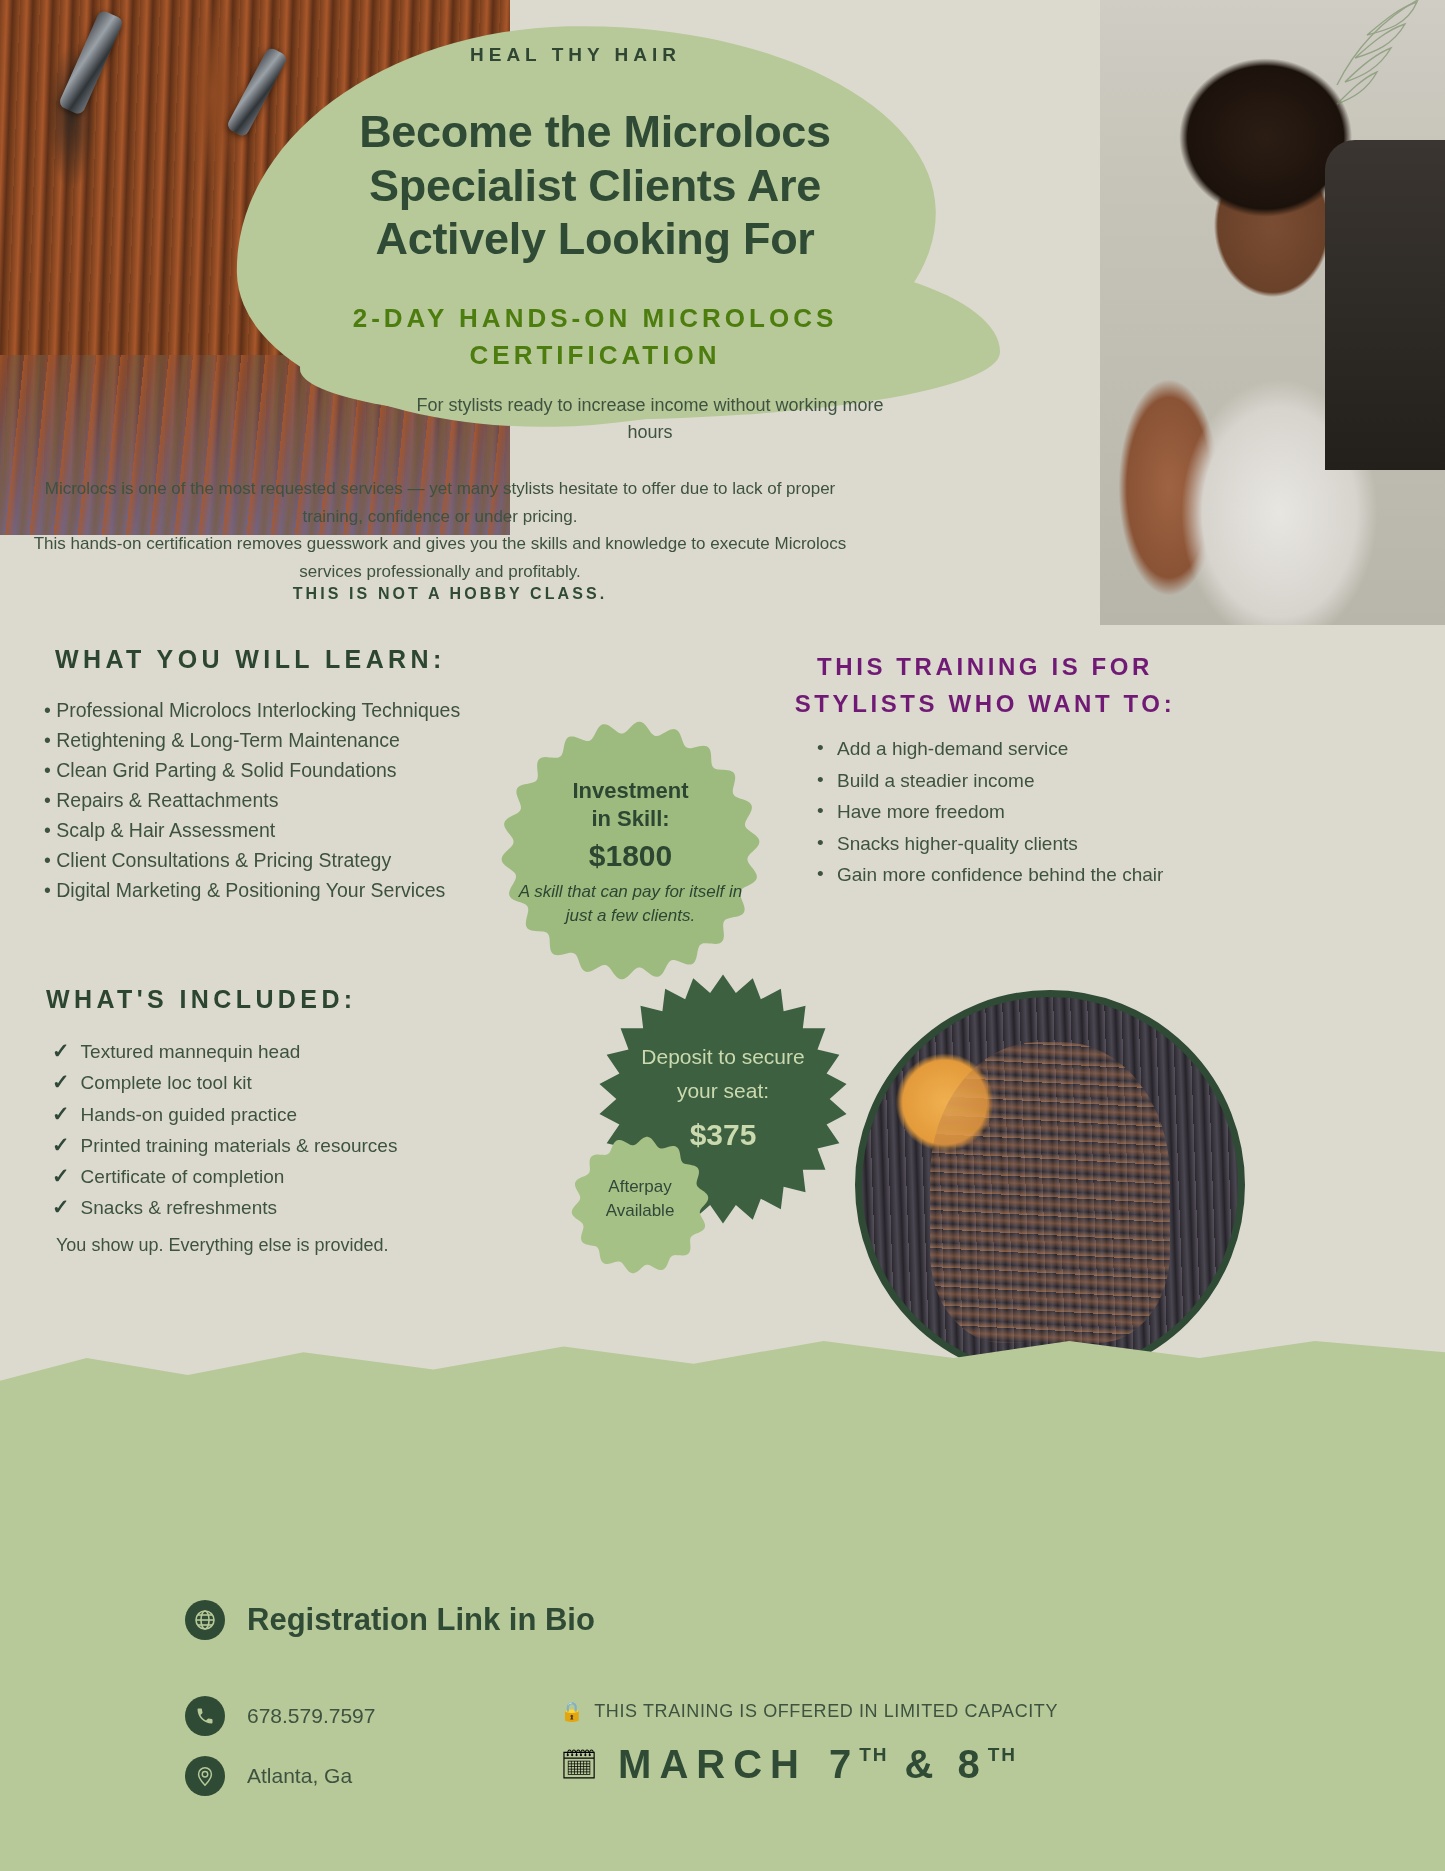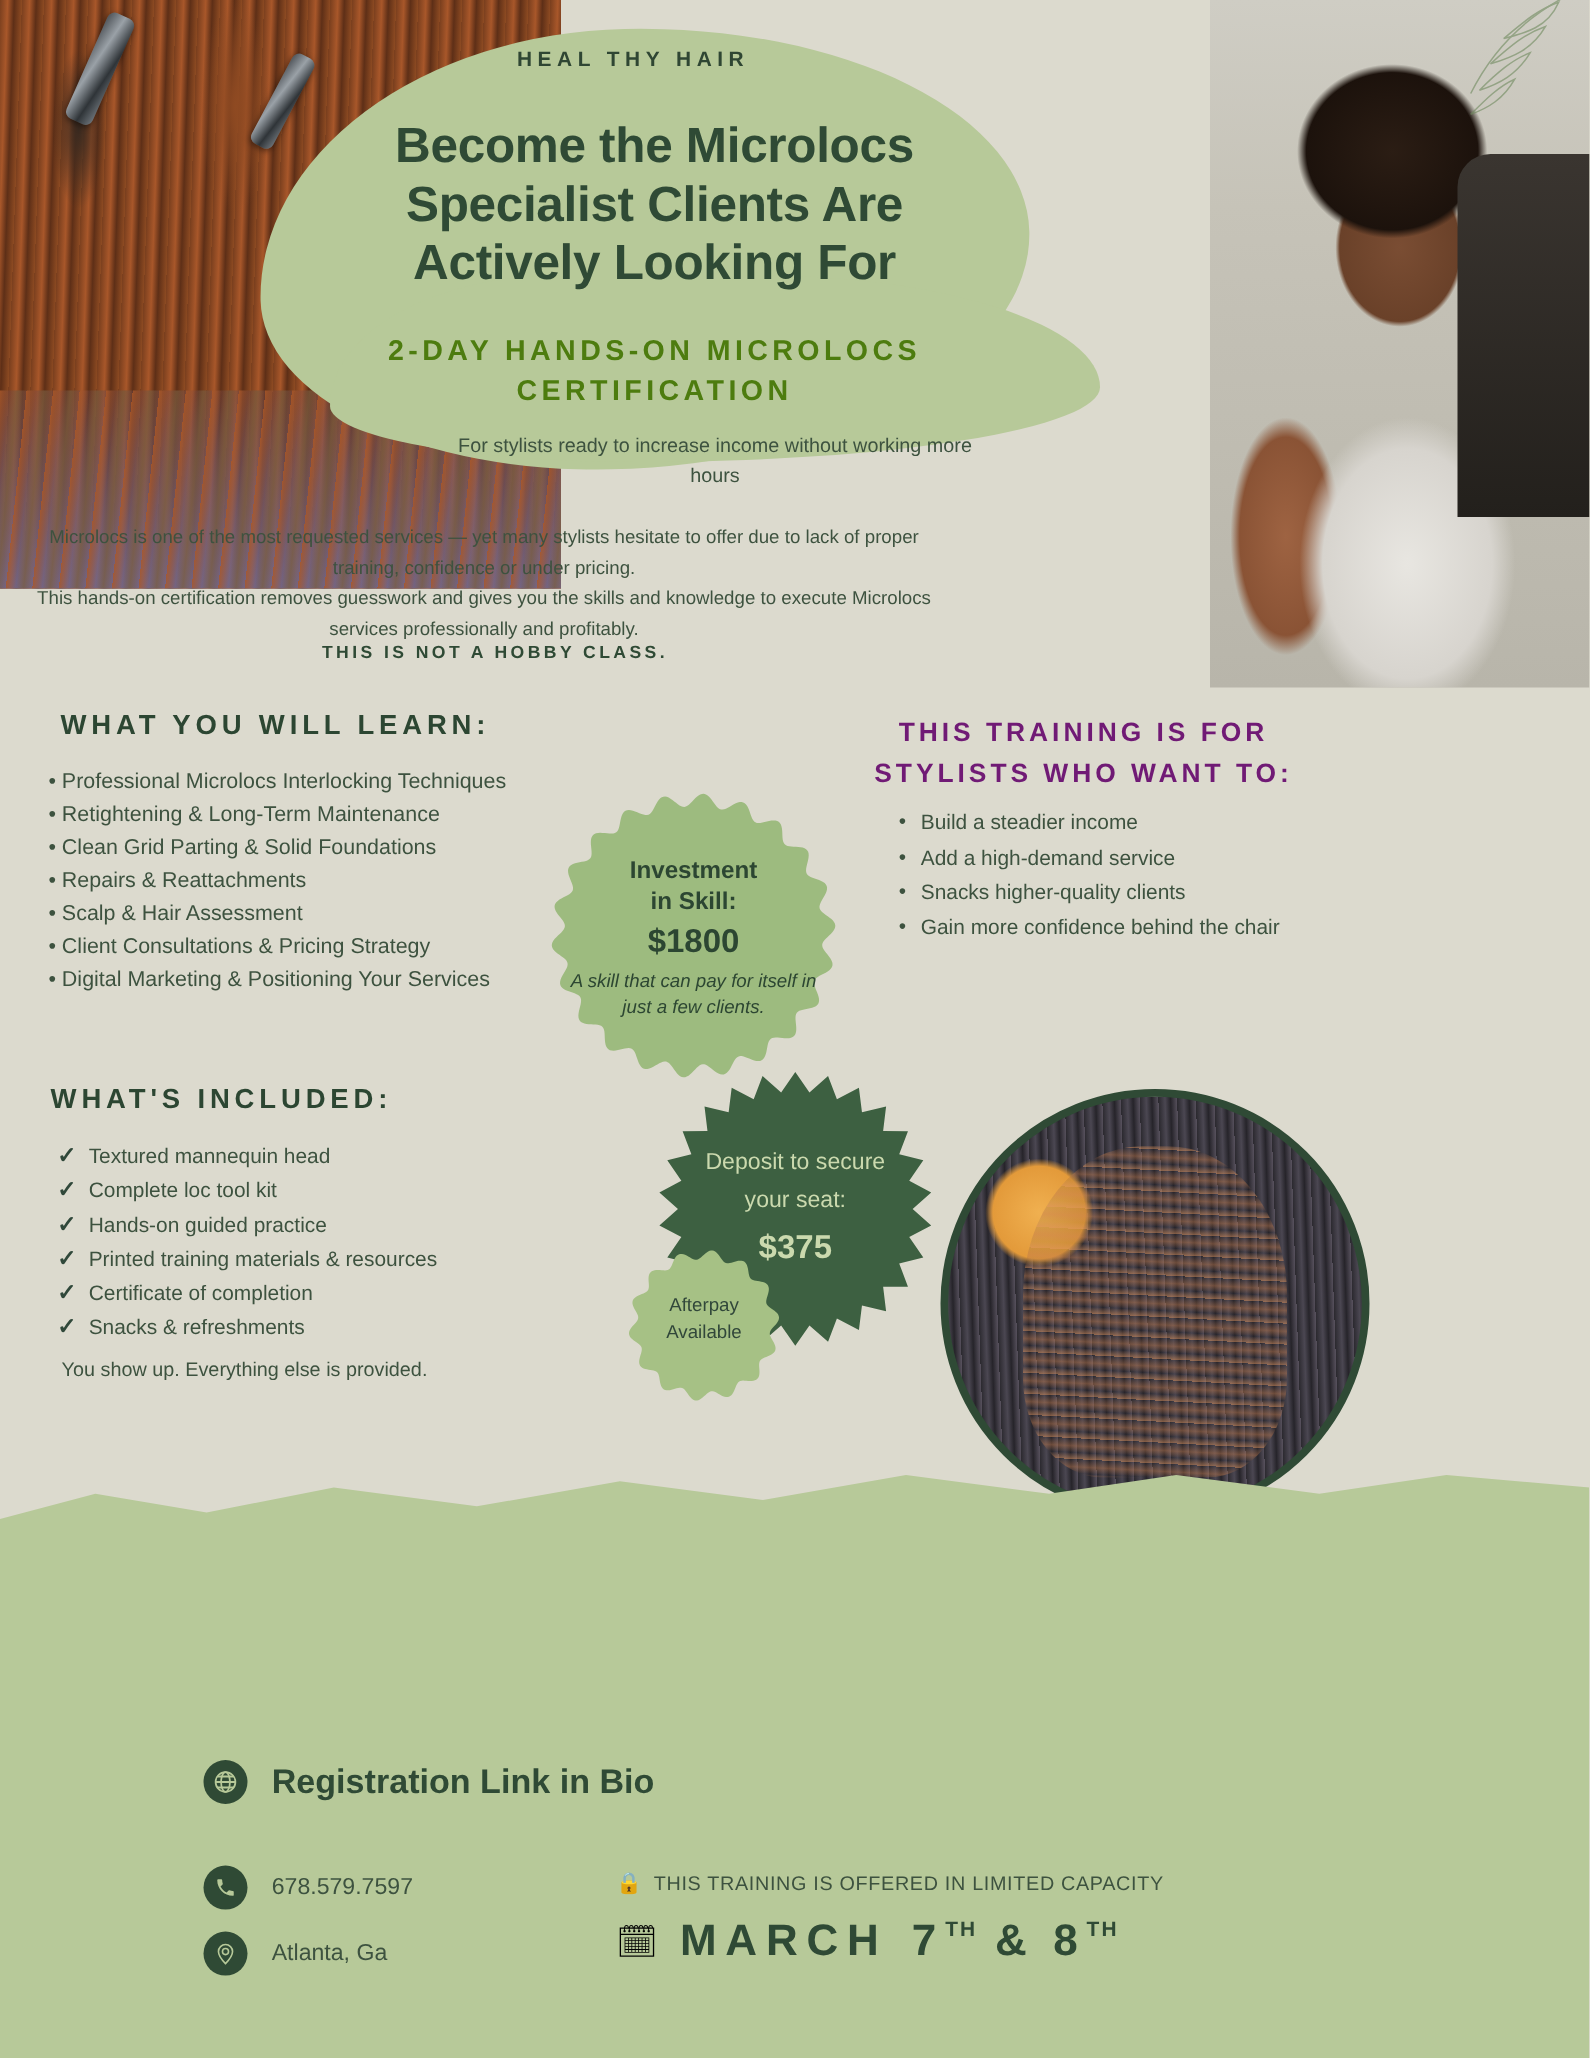--- a/index.html
+++ b/index.html
@@ -287,22 +287,23 @@
       </div>
       <div>
         <span class="chk">✓</span>
         <span>Snacks &amp; refreshments</span>
       </div>
     </div>
   <div class="showup">You show up. Everything else is provided.</div>
 
   <div class="for-title">THIS TRAINING IS FOR STYLISTS WHO WANT TO:</div>
   <ul class="for-list" id="for-list">
+      <li>Add a high-demand service</li>
       <li>Build a steadier income</li>
-      <li>Add a high-demand service</li>
+      <li>Have more freedom</li>
       <li>Snacks higher-quality clients</li>
       <li>Gain more confidence behind the chair</li>
     </ul>
 
   <div class="invest-wrap">
     <svg class="invest-svg" viewBox="0 0 200 200">
       <path id="scallop" fill="#9dbb7f" d="M100.00,7.00 L101.12,5.84 L102.27,4.78 L103.43,3.88 L104.61,3.21 L105.79,2.83 L106.96,2.75 L108.10,2.99 L109.21,3.54 L110.28,4.37 L111.31,5.42 L112.29,6.64 L113.24,7.95 L114.15,9.26 L115.05,10.51 L115.95,11.61 L116.86,12.51 L117.81,13.15 L118.81,13.52 L119.87,13.60 L121.01,13.41 L122.21,12.97 L123.49,12.34 L124.82,11.58 L126.20,10.77 L127.60,9.97 L129.00,9.27 L130.37,8.74 L131.69,8.43 L132.93,8.39 L134.07,8.65 L135.10,9.20 L136.01,10.04 L136.81,11.14 L137.50,12.44 L138.10,13.89 L138.63,15.40 L139.14,16.92 L139.65,18.37 L140.20,19.68 L140.83,20.80 L141.56,21.69 L142.41,22.33 L143.41,22.70 L144.55,22.83 L145.83,22.76 L147.23,22.51 L148.73,22.16 L150.28,21.76 L151.85,21.40 L153.39,21.12 L154.85,20.99 L156.21,21.07 L157.41,21.38 L158.43,21.95 L159.26,22.77 L159.90,23.83 L160.35,25.11 L160.64,26.55 L160.81,28.11 L160.90,29.72 L160.96,31.32 L161.04,32.85 L161.20,34.26 L161.49,35.51 L161.94,36.57 L162.58,37.42 L163.43,38.06 L164.49,38.51 L165.74,38.80 L167.15,38.96 L168.68,39.04 L170.28,39.10 L171.89,39.19 L173.45,39.36 L174.89,39.65 L176.17,40.10 L177.23,40.74 L178.05,41.57 L178.62,42.59 L178.93,43.79 L179.01,45.15 L178.88,46.61 L178.60,48.15 L178.24,49.72 L177.84,51.27 L177.49,52.77 L177.24,54.17 L177.17,55.45 L177.30,56.59 L177.67,57.59 L178.31,58.44 L179.20,59.17 L180.32,59.80 L181.63,60.35 L183.08,60.86 L184.60,61.37 L186.11,61.90 L187.56,62.50 L188.86,63.19 L189.96,63.99 L190.80,64.90 L191.35,65.93 L191.61,67.07 L191.57,68.31 L191.26,69.63 L190.73,71.00 L190.03,72.40 L189.23,73.80 L188.42,75.18 L187.66,76.51 L187.03,77.79 L186.59,78.99 L186.40,80.13 L186.48,81.19 L186.85,82.19 L187.49,83.14 L188.39,84.05 L189.49,84.95 L190.74,85.85 L192.05,86.76 L193.36,87.71 L194.58,88.69 L195.63,89.72 L196.46,90.79 L197.01,91.90 L197.25,93.04 L197.17,94.21 L196.79,95.39 L196.12,96.57 L195.22,97.73 L194.16,98.88 L193.00,100.00 L191.83,101.09 L190.72,102.16 L189.76,103.21 L189.00,104.24 L188.50,105.27 L188.27,106.31 L188.35,107.38 L188.70,108.47 L189.30,109.60 L190.11,110.77 L191.05,111.99 L192.05,113.24 L193.04,114.51 L193.93,115.80 L194.65,117.08 L195.15,118.34 L195.36,119.56 L195.27,120.73 L194.87,121.82 L194.17,122.84 L193.19,123.79 L192.00,124.65 L190.66,125.45 L189.23,126.20 L187.80,126.92 L186.44,127.63 L185.22,128.36 L184.20,129.14 L183.43,129.99 L182.92,130.93 L182.69,131.97 L182.72,133.12 L182.98,134.37 L183.42,135.72 L183.98,137.15 L184.60,138.63 L185.18,140.13 L185.68,141.62 L186.01,143.05 L186.13,144.40 L185.99,145.63 L185.57,146.73 L184.88,147.67 L183.92,148.45 L182.72,149.08 L181.33,149.57 L179.82,149.96 L178.24,150.28 L176.66,150.57 L175.15,150.87 L173.78,151.23 L172.58,151.68 L171.60,152.28 L170.85,153.04 L170.33,153.97 L170.04,155.08 L169.94,156.36 L169.98,157.78 L170.12,159.31 L170.28,160.90 L170.43,162.51 L170.48,164.07 L170.40,165.54 L170.13,166.87 L169.65,168.01 L168.94,168.94 L168.01,169.65 L166.87,170.13 L165.54,170.40 L164.07,170.48 L162.51,170.43 L160.90,170.28 L159.31,170.12 L157.78,169.98 L156.36,169.94 L155.08,170.04 L153.97,170.33 L153.04,170.85 L152.28,171.60 L151.68,172.58 L151.23,173.78 L150.87,175.15 L150.57,176.66 L150.28,178.24 L149.96,179.82 L149.57,181.33 L149.08,182.72 L148.45,183.92 L147.67,184.88 L146.73,185.57 L145.63,185.99 L144.40,186.13 L143.05,186.01 L141.62,185.68 L140.13,185.18 L138.63,184.60 L137.15,183.98 L135.72,183.42 L134.37,182.98 L133.12,182.72 L131.97,182.69 L130.93,182.92 L129.99,183.43 L129.14,184.20 L128.36,185.22 L127.63,186.44 L126.92,187.80 L126.20,189.23 L125.45,190.66 L124.65,192.00 L123.79,193.19 L122.84,194.17 L121.82,194.87 L120.73,195.27 L119.56,195.36 L118.34,195.15 L117.08,194.65 L115.80,193.93 L114.51,193.04 L113.24,192.05 L111.99,191.05 L110.77,190.11 L109.60,189.30 L108.47,188.70 L107.38,188.35 L106.31,188.27 L105.27,188.50 L104.24,189.00 L103.21,189.76 L102.16,190.72 L101.09,191.83 L100.00,193.00 L98.88,194.16 L97.73,195.22 L96.57,196.12 L95.39,196.79 L94.21,197.17 L93.04,197.25 L91.90,197.01 L90.79,196.46 L89.72,195.63 L88.69,194.58 L87.71,193.36 L86.76,192.05 L85.85,190.74 L84.95,189.49 L84.05,188.39 L83.14,187.49 L82.19,186.85 L81.19,186.48 L80.13,186.40 L78.99,186.59 L77.79,187.03 L76.51,187.66 L75.18,188.42 L73.80,189.23 L72.40,190.03 L71.00,190.73 L69.63,191.26 L68.31,191.57 L67.07,191.61 L65.93,191.35 L64.90,190.80 L63.99,189.96 L63.19,188.86 L62.50,187.56 L61.90,186.11 L61.37,184.60 L60.86,183.08 L60.35,181.63 L59.80,180.32 L59.17,179.20 L58.44,178.31 L57.59,177.67 L56.59,177.30 L55.45,177.17 L54.17,177.24 L52.77,177.49 L51.27,177.84 L49.72,178.24 L48.15,178.60 L46.61,178.88 L45.15,179.01 L43.79,178.93 L42.59,178.62 L41.57,178.05 L40.74,177.23 L40.10,176.17 L39.65,174.89 L39.36,173.45 L39.19,171.89 L39.10,170.28 L39.04,168.68 L38.96,167.15 L38.80,165.74 L38.51,164.49 L38.06,163.43 L37.42,162.58 L36.57,161.94 L35.51,161.49 L34.26,161.20 L32.85,161.04 L31.32,160.96 L29.72,160.90 L28.11,160.81 L26.55,160.64 L25.11,160.35 L23.83,159.90 L22.77,159.26 L21.95,158.43 L21.38,157.41 L21.07,156.21 L20.99,154.85 L21.12,153.39 L21.40,151.85 L21.76,150.28 L22.16,148.73 L22.51,147.23 L22.76,145.83 L22.83,144.55 L22.70,143.41 L22.33,142.41 L21.69,141.56 L20.80,140.83 L19.68,140.20 L18.37,139.65 L16.92,139.14 L15.40,138.63 L13.89,138.10 L12.44,137.50 L11.14,136.81 L10.04,136.01 L9.20,135.10 L8.65,134.07 L8.39,132.93 L8.43,131.69 L8.74,130.37 L9.27,129.00 L9.97,127.60 L10.77,126.20 L11.58,124.82 L12.34,123.49 L12.97,122.21 L13.41,121.01 L13.60,119.87 L13.52,118.81 L13.15,117.81 L12.51,116.86 L11.61,115.95 L10.51,115.05 L9.26,114.15 L7.95,113.24 L6.64,112.29 L5.42,111.31 L4.37,110.28 L3.54,109.21 L2.99,108.10 L2.75,106.96 L2.83,105.79 L3.21,104.61 L3.88,103.43 L4.78,102.27 L5.84,101.12 L7.00,100.00 L8.17,98.91 L9.28,97.84 L10.24,96.79 L11.00,95.76 L11.50,94.73 L11.73,93.69 L11.65,92.62 L11.30,91.53 L10.70,90.40 L9.89,89.23 L8.95,88.01 L7.95,86.76 L6.96,85.49 L6.07,84.20 L5.35,82.92 L4.85,81.66 L4.64,80.44 L4.73,79.27 L5.13,78.18 L5.83,77.16 L6.81,76.21 L8.00,75.35 L9.34,74.55 L10.77,73.80 L12.20,73.08 L13.56,72.37 L14.78,71.64 L15.80,70.86 L16.57,70.01 L17.08,69.07 L17.31,68.03 L17.28,66.88 L17.02,65.63 L16.58,64.28 L16.02,62.85 L15.40,61.37 L14.82,59.87 L14.32,58.38 L13.99,56.95 L13.87,55.60 L14.01,54.37 L14.43,53.27 L15.12,52.33 L16.08,51.55 L17.28,50.92 L18.67,50.43 L20.18,50.04 L21.76,49.72 L23.34,49.43 L24.85,49.13 L26.22,48.77 L27.42,48.32 L28.40,47.72 L29.15,46.96 L29.67,46.03 L29.96,44.92 L30.06,43.64 L30.02,42.22 L29.88,40.69 L29.72,39.10 L29.57,37.49 L29.52,35.93 L29.60,34.46 L29.87,33.13 L30.35,31.99 L31.06,31.06 L31.99,30.35 L33.13,29.87 L34.46,29.60 L35.93,29.52 L37.49,29.57 L39.10,29.72 L40.69,29.88 L42.22,30.02 L43.64,30.06 L44.92,29.96 L46.03,29.67 L46.96,29.15 L47.72,28.40 L48.32,27.42 L48.77,26.22 L49.13,24.85 L49.43,23.34 L49.72,21.76 L50.04,20.18 L50.43,18.67 L50.92,17.28 L51.55,16.08 L52.33,15.12 L53.27,14.43 L54.37,14.01 L55.60,13.87 L56.95,13.99 L58.38,14.32 L59.87,14.82 L61.37,15.40 L62.85,16.02 L64.28,16.58 L65.63,17.02 L66.88,17.28 L68.03,17.31 L69.07,17.08 L70.01,16.57 L70.86,15.80 L71.64,14.78 L72.37,13.56 L73.08,12.20 L73.80,10.77 L74.55,9.34 L75.35,8.00 L76.21,6.81 L77.16,5.83 L78.18,5.13 L79.27,4.73 L80.44,4.64 L81.66,4.85 L82.92,5.35 L84.20,6.07 L85.49,6.96 L86.76,7.95 L88.01,8.95 L89.23,9.89 L90.40,10.70 L91.53,11.30 L92.62,11.65 L93.69,11.73 L94.73,11.50 L95.76,11.00 L96.79,10.24 L97.84,9.28 L98.91,8.17 L100.00,7.00 Z"></path>
     </svg>
     <div class="invest-txt">
       <div class="invest-l1">Investment</div>

